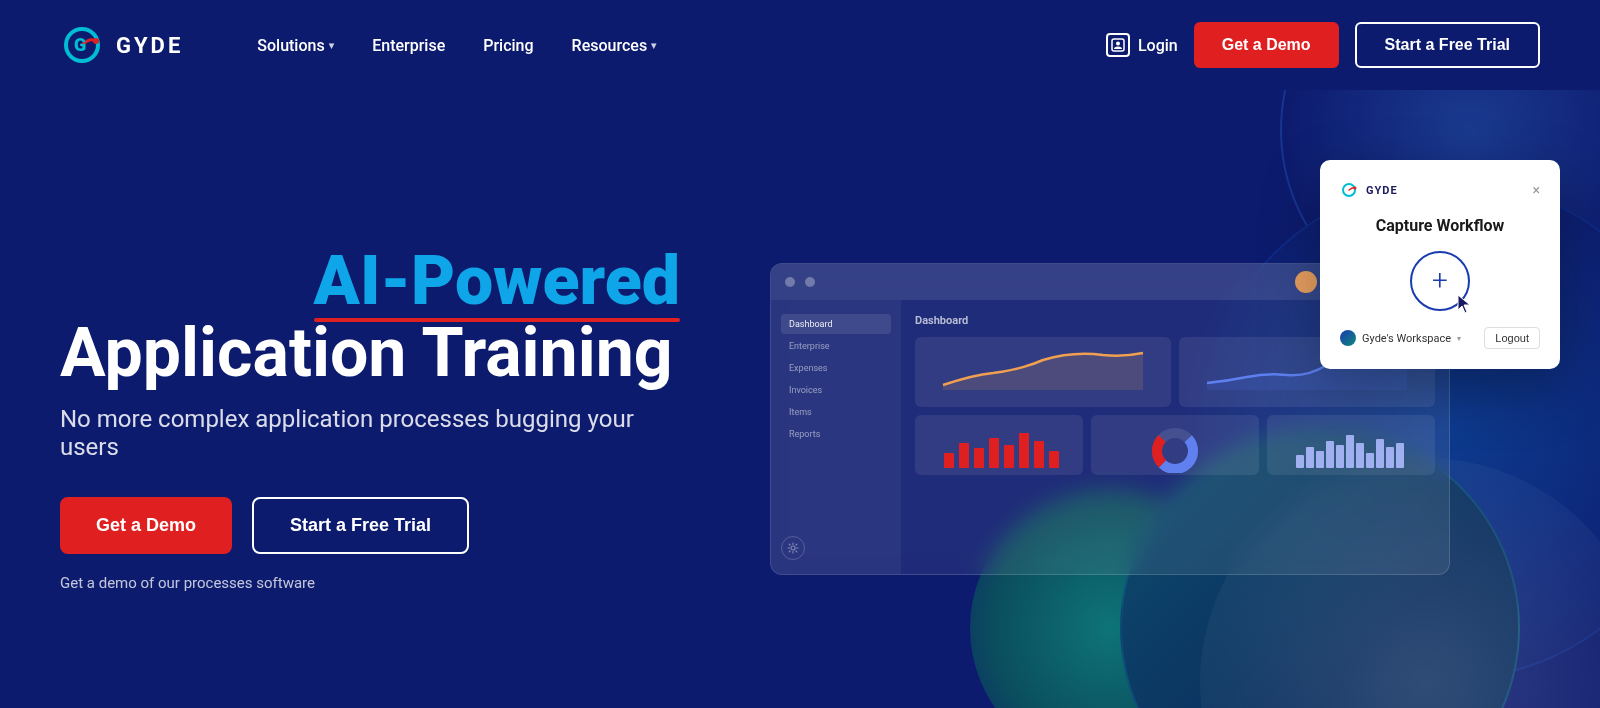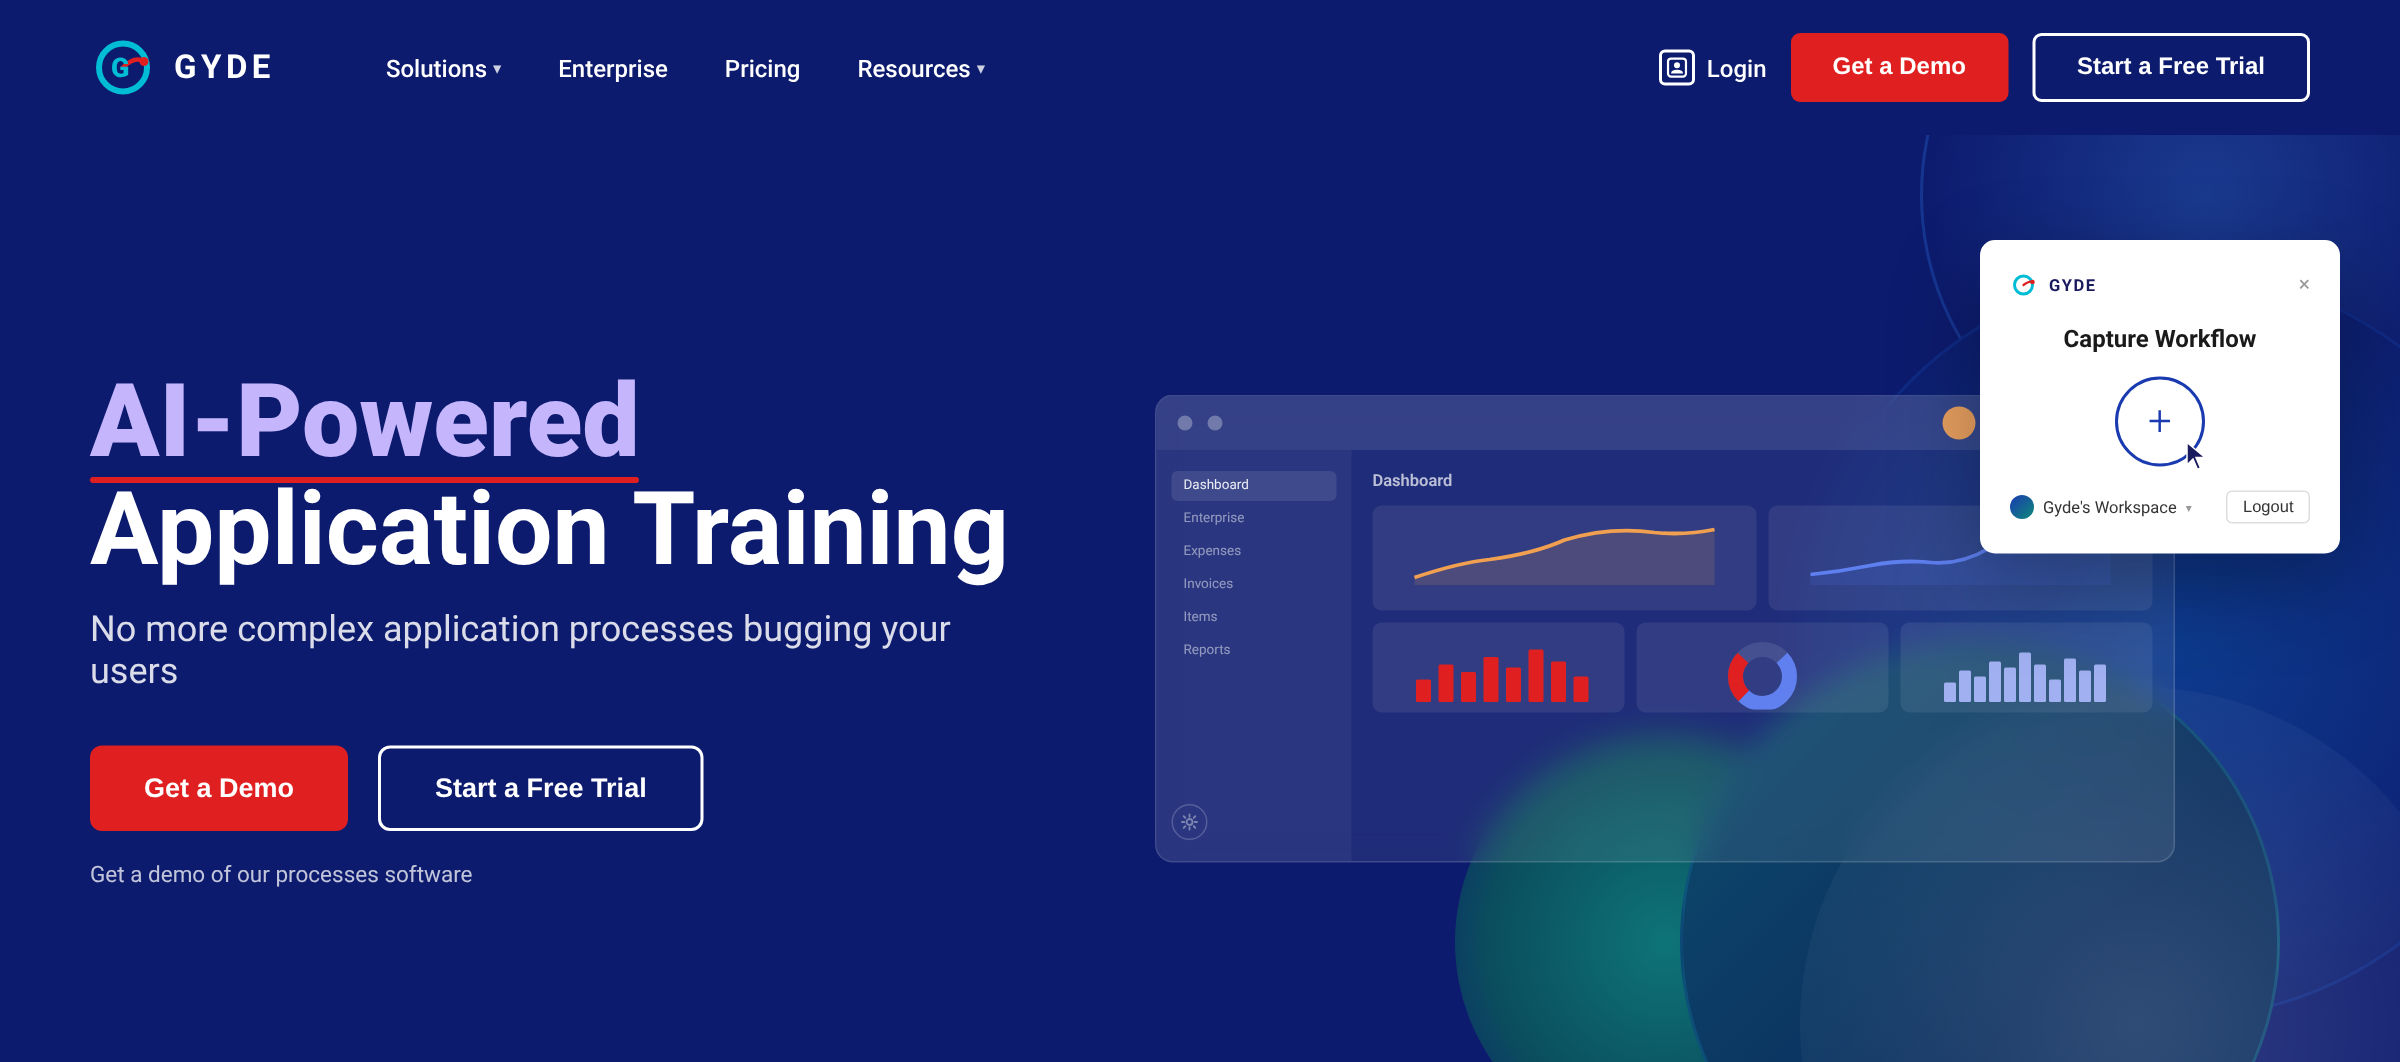--- a/index.html
+++ b/index.html
@@ -189,22 +189,23 @@
     }
 
     .hero-title {
       font-size: 68px;
       font-weight: 900;
       line-height: 1.05;
       margin-bottom: 16px;
     }
 
     .hero-title .ai-powered {
-      color: #c4b5fd;
+      color: #0ea5e9;
       display: block;
+      text-align: right;
     }
 
     .hero-title .ai-powered .underline-red {
       position: relative;
       display: inline-block;
     }
     .hero-title .ai-powered .underline-red::after {
       content: '';
       position: absolute;
       bottom: -4px;

